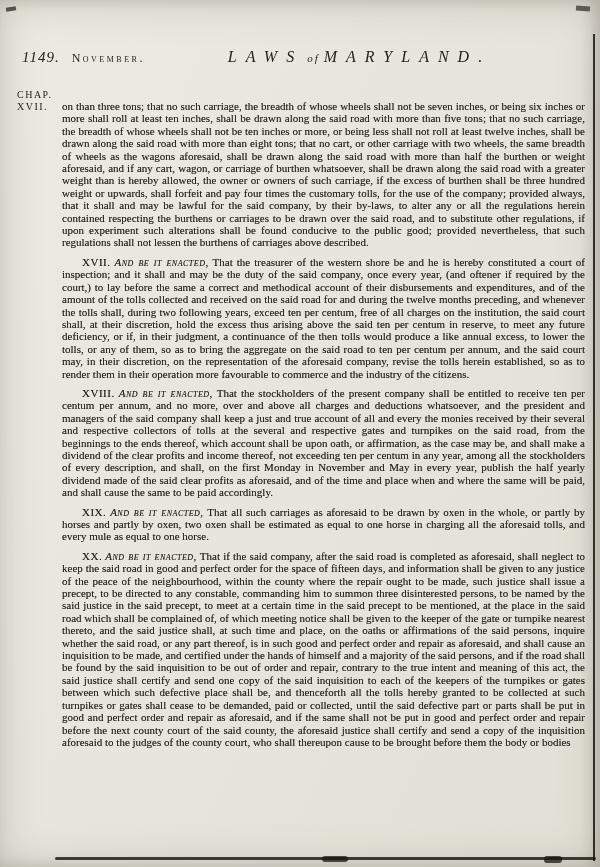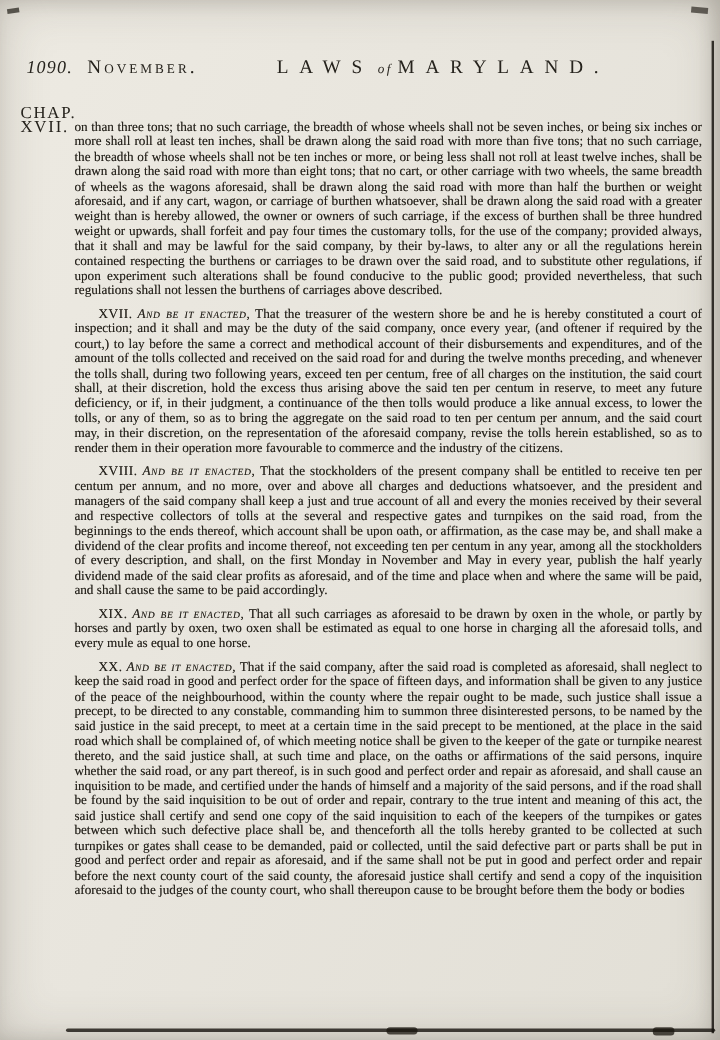--- a/index.html
+++ b/index.html
@@ -19,28 +19,28 @@
   .mark-tl{position:absolute;left:6px;top:7px;width:10px;height:4px;background:#201c15;opacity:.7;transform:rotate(-8deg);}
   .mark-tr{position:absolute;right:10px;top:6px;width:14px;height:5px;background:#201c15;opacity:.65;transform:rotate(5deg);}
   .mark-b1{position:absolute;left:322px;bottom:5px;width:26px;height:6px;background:#1a160f;opacity:.75;border-radius:3px;}
   .mark-b2{position:absolute;right:38px;bottom:4px;width:18px;height:7px;background:#1a160f;opacity:.75;border-radius:3px;}
 
   .header{
     position:absolute;top:48px;left:22px;right:26px;
     display:flex;align-items:baseline;
   }
   .year{font-size:15px;font-style:italic;letter-spacing:1px;white-space:nowrap;}
-  .month{font-size:16px;font-variant:small-caps;letter-spacing:2.5px;margin-left:12px;white-space:nowrap;}
+  .month{font-size:12px;font-variant:small-caps;letter-spacing:2.5px;margin-left:12px;white-space:nowrap;}
   .main-title{flex:1;text-align:center;white-space:nowrap;}
-  .title-laws,.title-place{font-size:16px;letter-spacing:9px;}
+  .title-laws,.title-place{font-size:16px;letter-spacing:9px;font-style:italic;}
   .title-of{font-size:11px;font-style:italic;letter-spacing:2px;margin:8px 4px;text-align:center;}
 
   .margin-note{
     position:absolute;left:17px;top:89px;width:44px;
-    font-size:14px;letter-spacing:1.5px;line-height:12px;font-family:Liberation Serif, serif;
+    font-size:10px;letter-spacing:1.5px;line-height:12px;font-family:Liberation Serif, serif;
   }
 
   .text-col{
     position:absolute;top:86px;left:62px;right:15px;
     font-size:11px;line-height:12.4px;
     text-align:justify;
     text-shadow:0 0 0.5px rgba(45,40,32,0.55);
     margin-top:14px;
   }
   .text-col p{margin:0 0 7px 0;}
@@ -54,21 +54,21 @@
 <div class="page">
 
   <div class="edge-right"></div>
   <div class="edge-bottom"></div>
   <div class="mark-tl"></div>
   <div class="mark-tr"></div>
   <div class="mark-b1"></div>
   <div class="mark-b2"></div>
 
   <div class="header">
-    <span class="year">1090.</span>
+    <span class="year">1149.</span>
     <span class="month">November.</span>
     <span class="main-title">
       <span class="title-laws">LAWS</span><span class="title-of">of</span><span class="title-place">MARYLAND.</span>
     </span>
   </div>
 
   <div class="margin-note">
     <div>CHAP.</div>
     <div>XVII.</div>
   </div>

